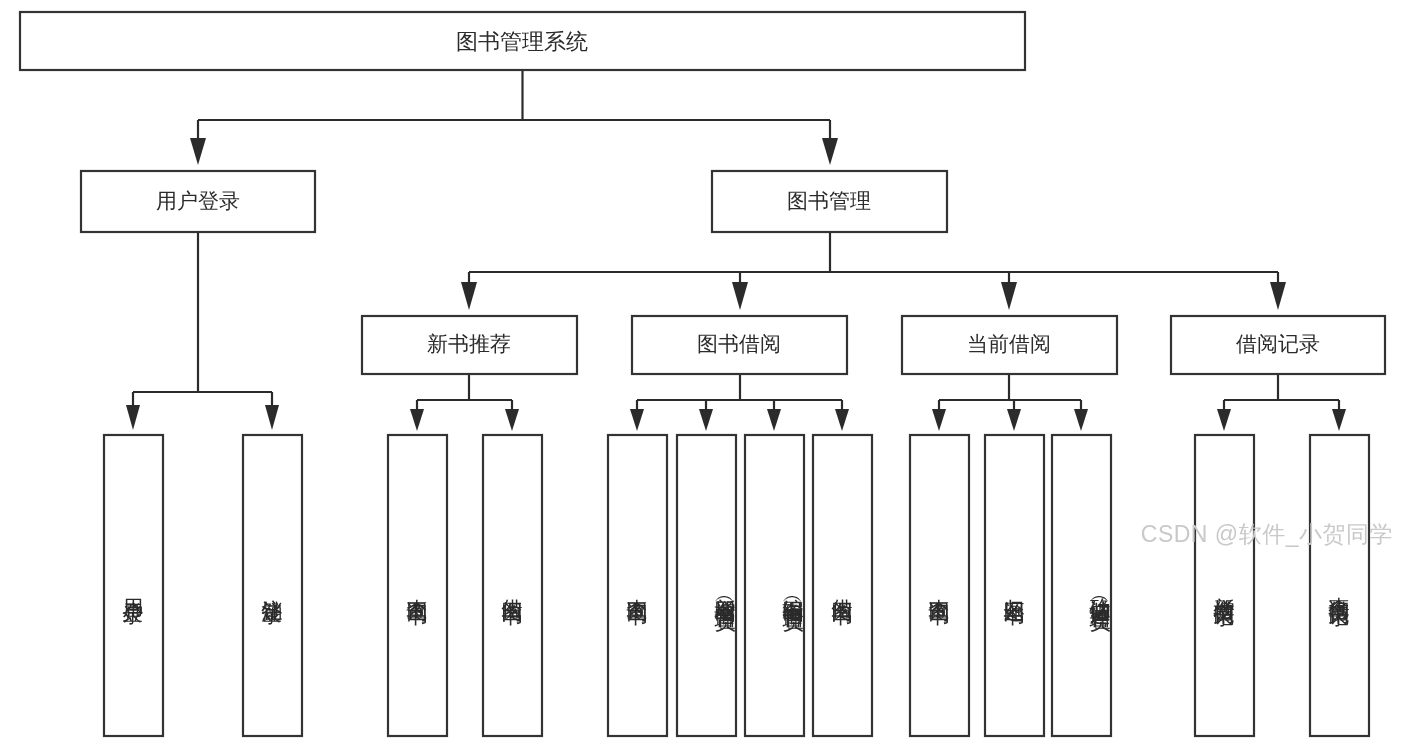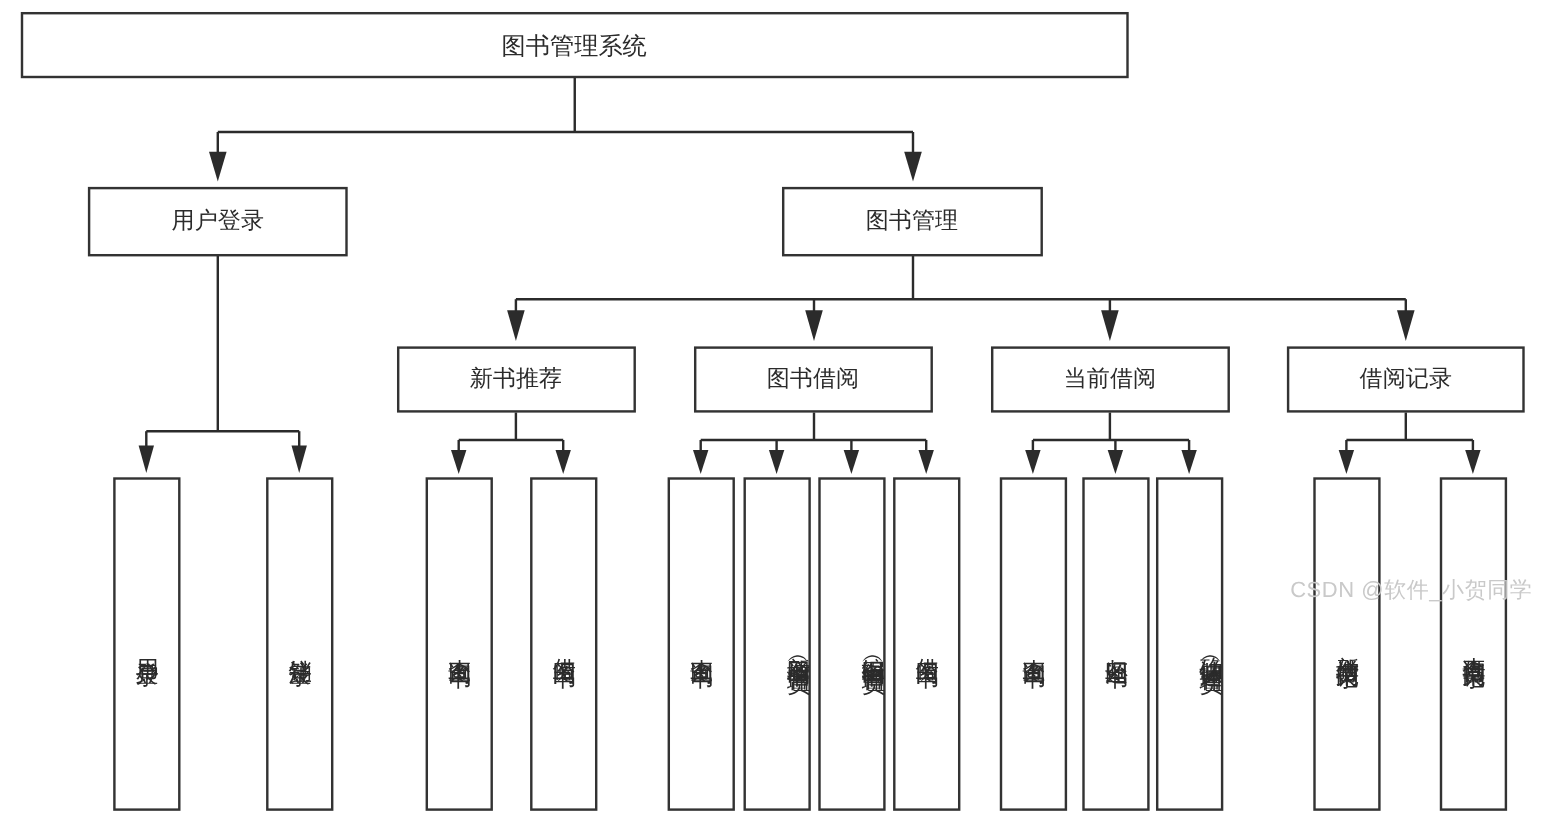--- a/index.html
+++ b/index.html
@@ -68,21 +68,21 @@
     align-items: center;
     justify-content: center;
     pointer-events: none;
     white-space: nowrap;
   }
   .watermark {
     position: absolute;
     right: 12px;
     bottom: 6px;
     font-family: "Liberation Sans", "DejaVu Sans", sans-serif;
-    font-size: 20px;
+    font-size: 23px;
     color: #c9c9c9;
     letter-spacing: 0.5px;
     white-space: nowrap;
   }
 </style>
 </head>
 <body>
 
 <div id="diagram-root">
 

